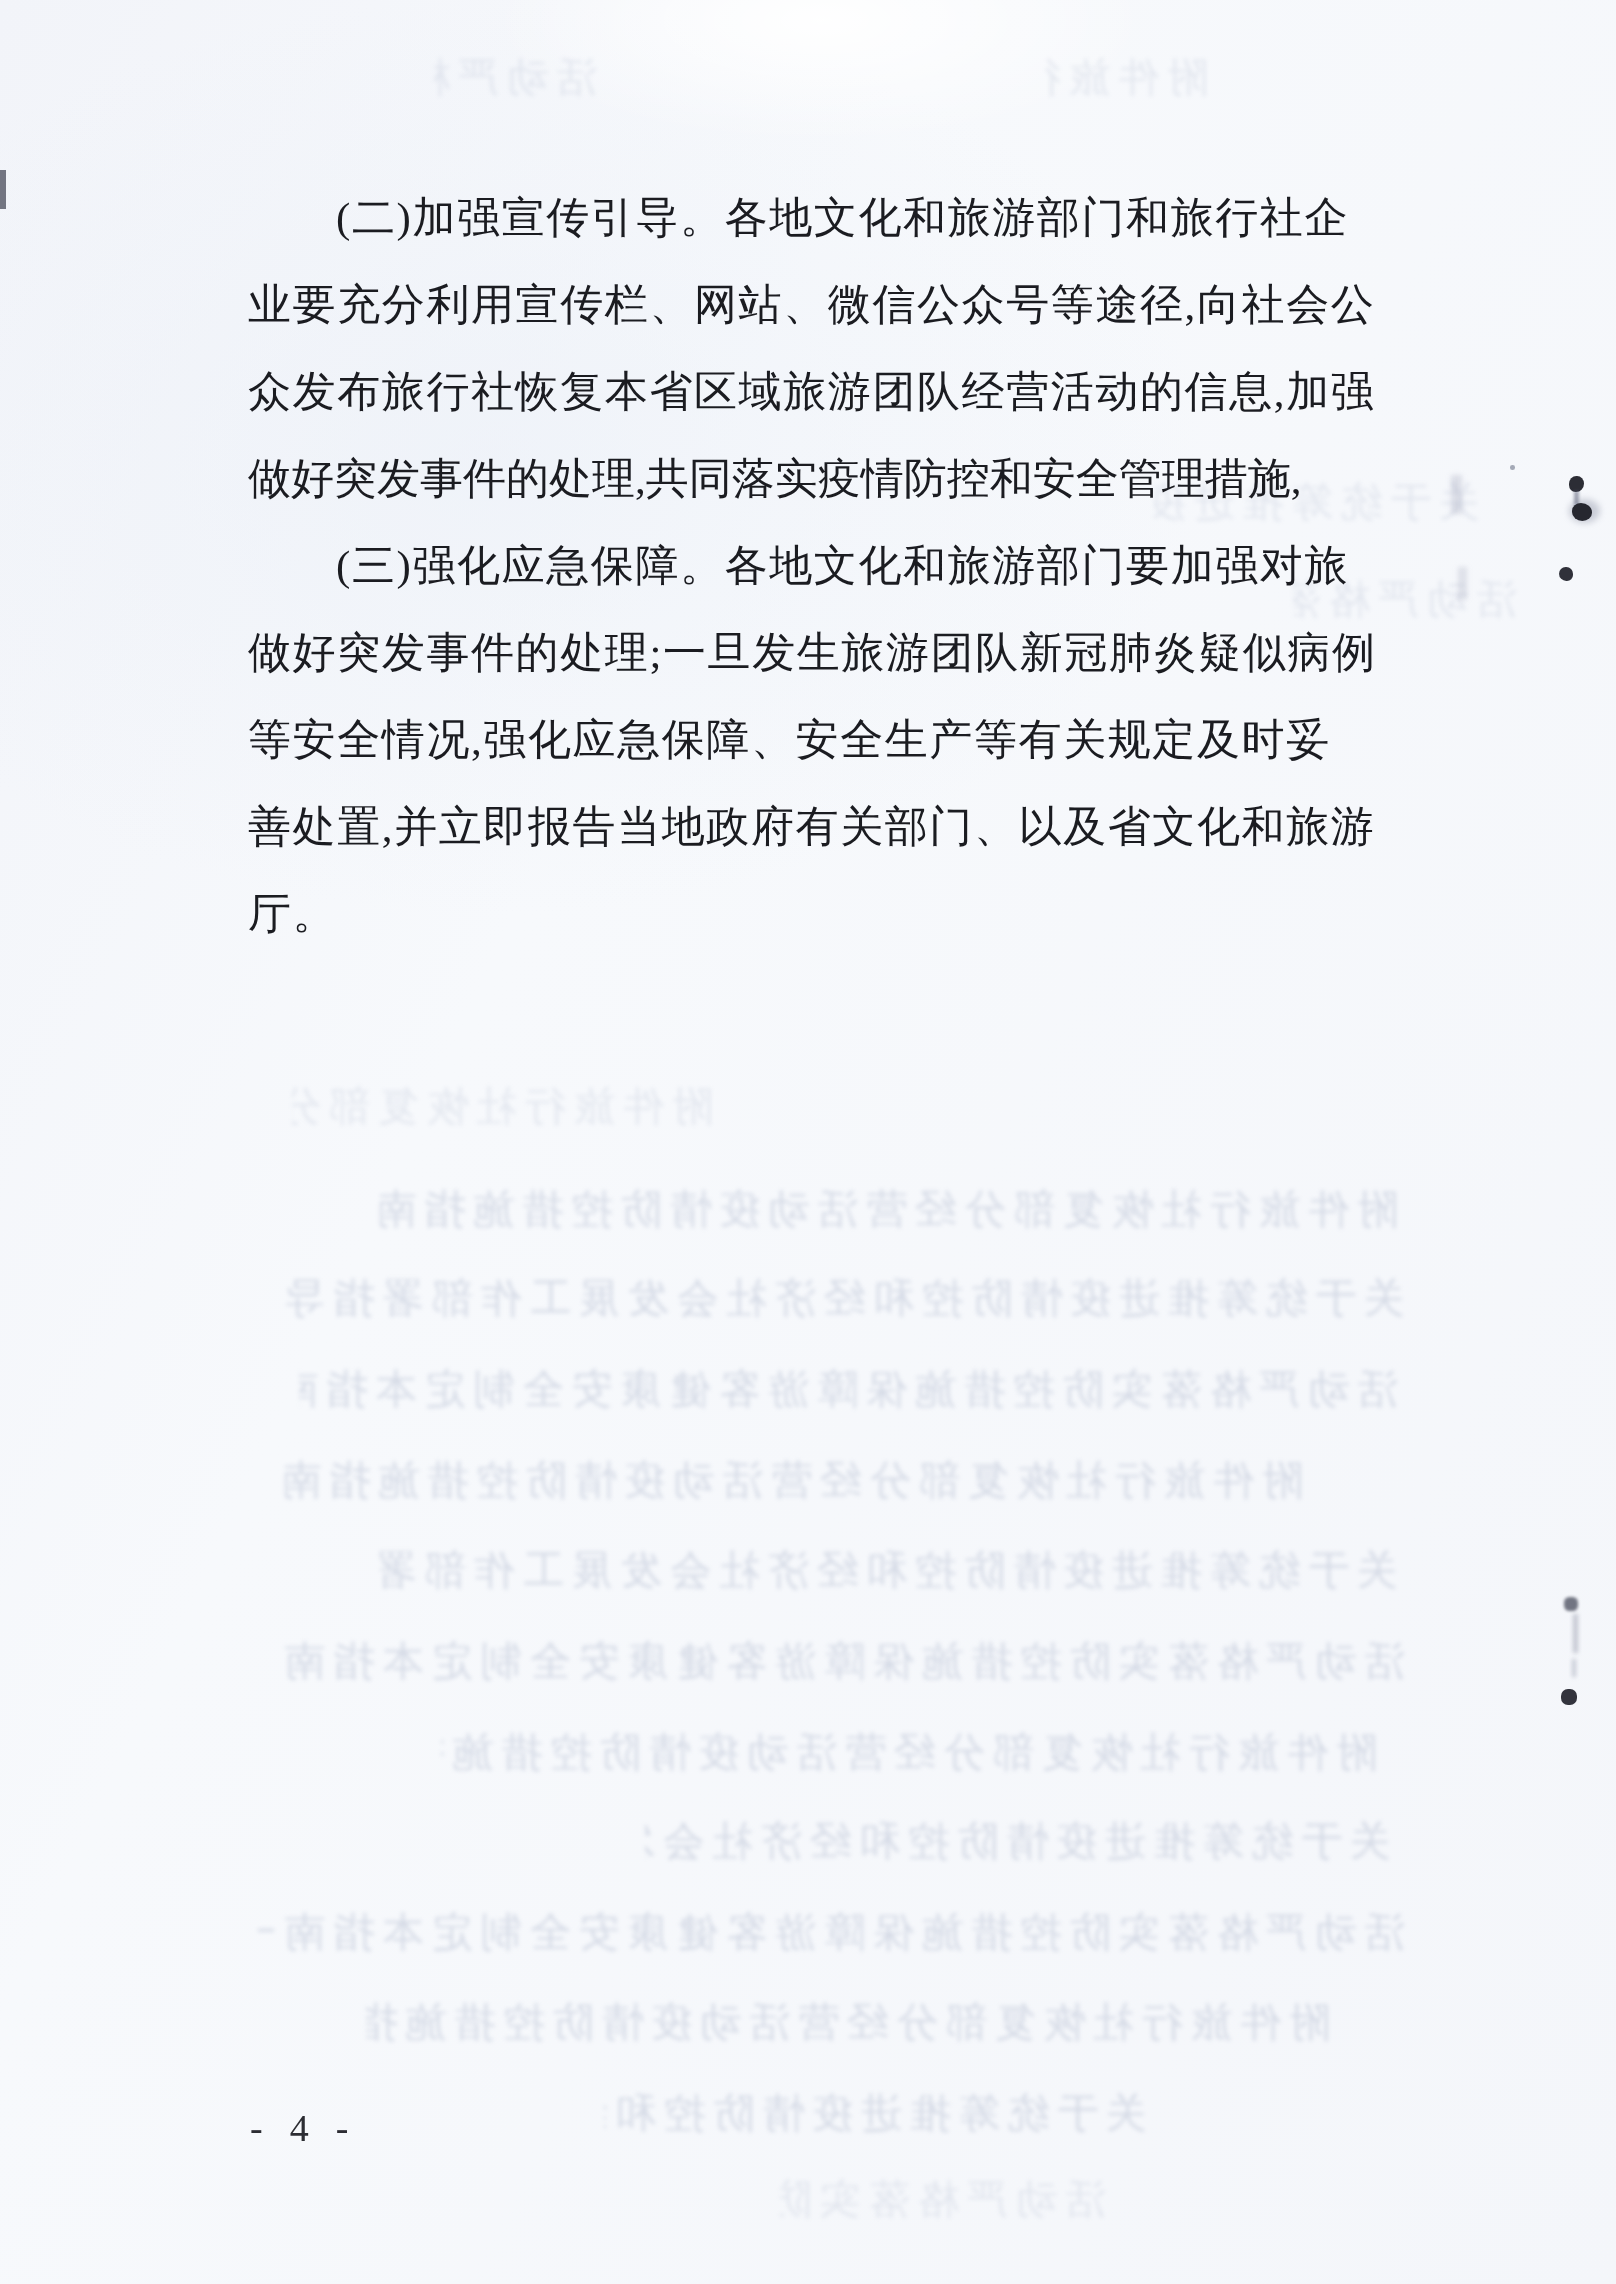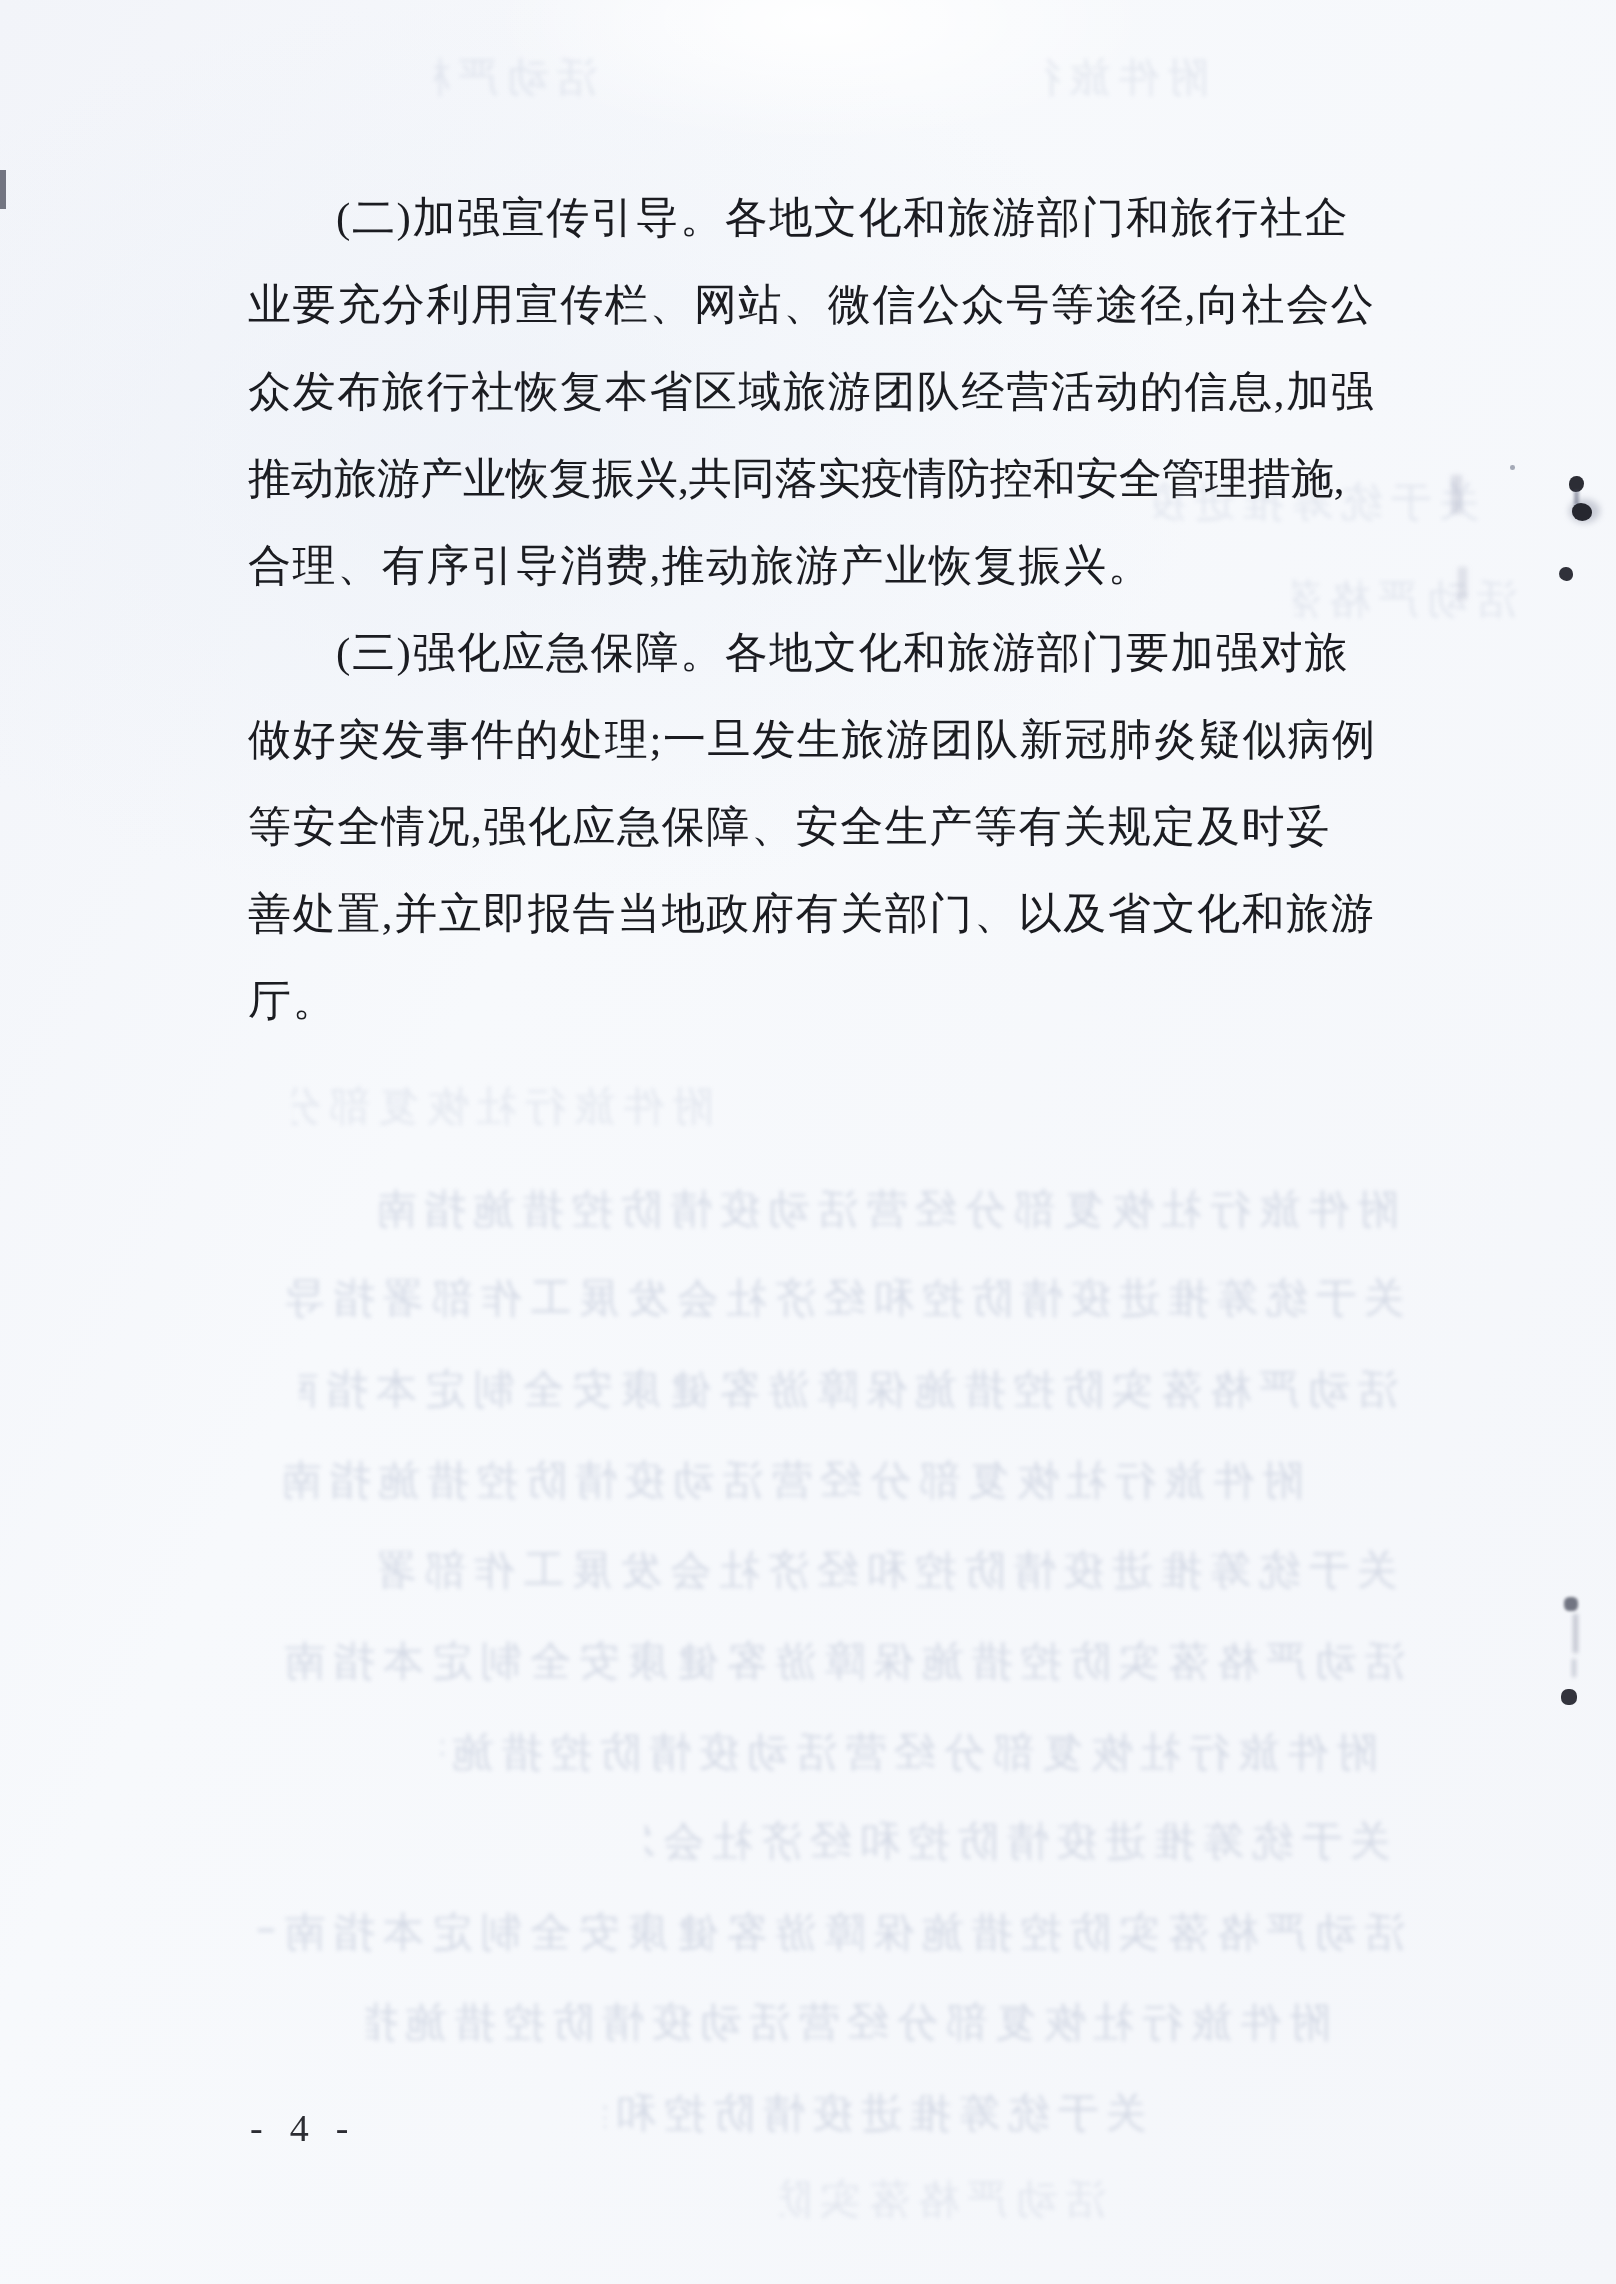--- a/index.html
+++ b/index.html
@@ -86,22 +86,21 @@
   <div class="ghost" style="top:1813px; left:645px;  width:746px;">关于统筹推进疫情防控和经济社会发展工作部署指导旅行社有序恢复经营</div>
   <div class="ghost" style="top:1904px; left:258px;  width:1147px;">活动严格落实防控措施保障游客健康安全制定本指南一适用范围本指南</div>
   <div class="ghost" style="top:1994px; left:366px;  width:964px;">附件旅行社恢复部分经营活动疫情防控措施指南为贯彻落实党中央国务院</div>
   <div class="ghost" style="top:2085px; left:604px;  width:543px;">关于统筹推进疫情防控和经济社会发展工作部署指导旅行社有序恢复经营</div>
   <div class="ghost faint" style="top:2171px; left:780px; width:326px;">活动严格落实防控措施保障游客健康安全制定本指南一适用范围本指南</div>
 
   <div class="textcol">
     <div class="line indent">(二)加强宣传引导。各地文化和旅游部门和旅行社企</div>
     <div class="line">业要充分利用宣传栏、网站、微信公众号等途径,向社会公</div>
     <div class="line">众发布旅行社恢复本省区域旅游团队经营活动的信息,加强</div>
-    <div class="line tight">推动旅游产业恢复振兴,共同落实疫情防控和安全管理措施,</div>
-    <div class="line">合理、有序引导消费,推动旅游产业恢复振兴。</div>
+    <div class="line tight">做好突发事件的处理,共同落实疫情防控和安全管理措施,</div>
     <div class="line indent">(三)强化应急保障。各地文化和旅游部门要加强对旅</div>
     <div class="line">做好突发事件的处理;一旦发生旅游团队新冠肺炎疑似病例</div>
     <div class="line">等安全情况,强化应急保障、安全生产等有关规定及时妥</div>
     <div class="line">善处置,并立即报告当地政府有关部门、以及省文化和旅游</div>
     <div class="line">厅。</div>
   </div>
 
   <div class="pageno">- 4 -</div>
 
   <div class="mark" style="left:1569px;top:499px;width:31px;height:24.4px;background:rgba(120,126,148,0.35);border-radius:50%;filter:blur(3.4px);"></div>

